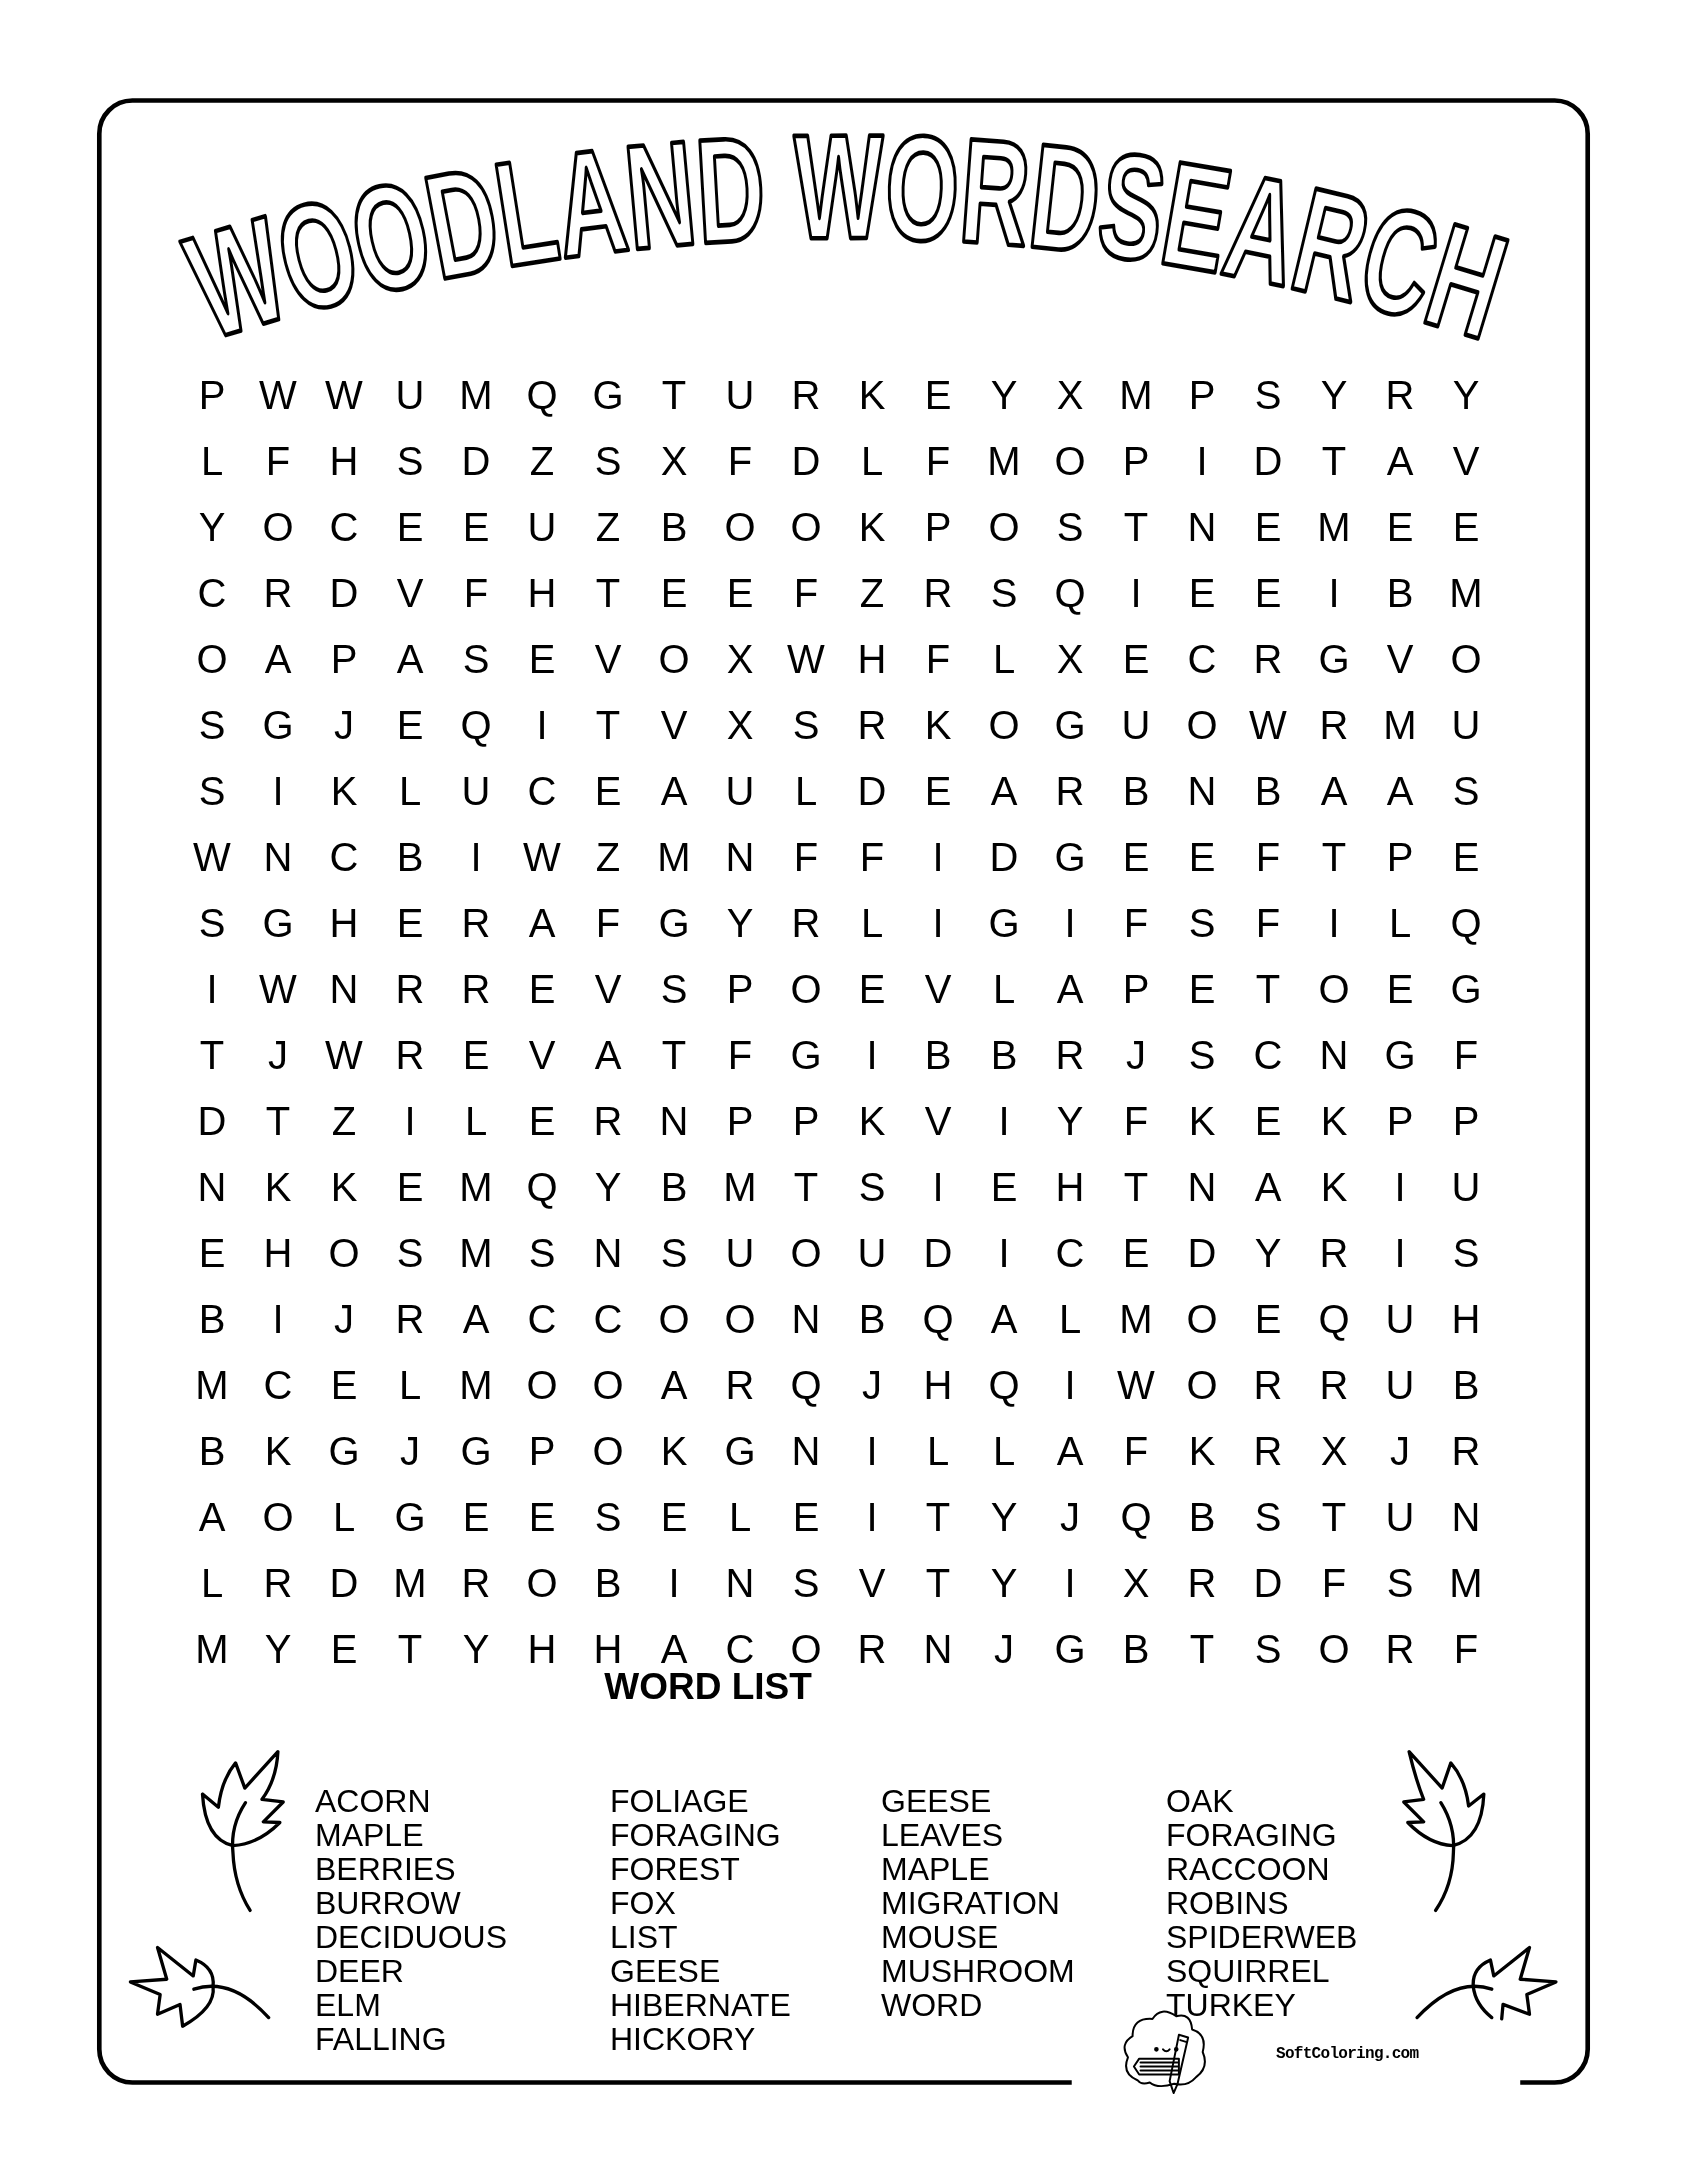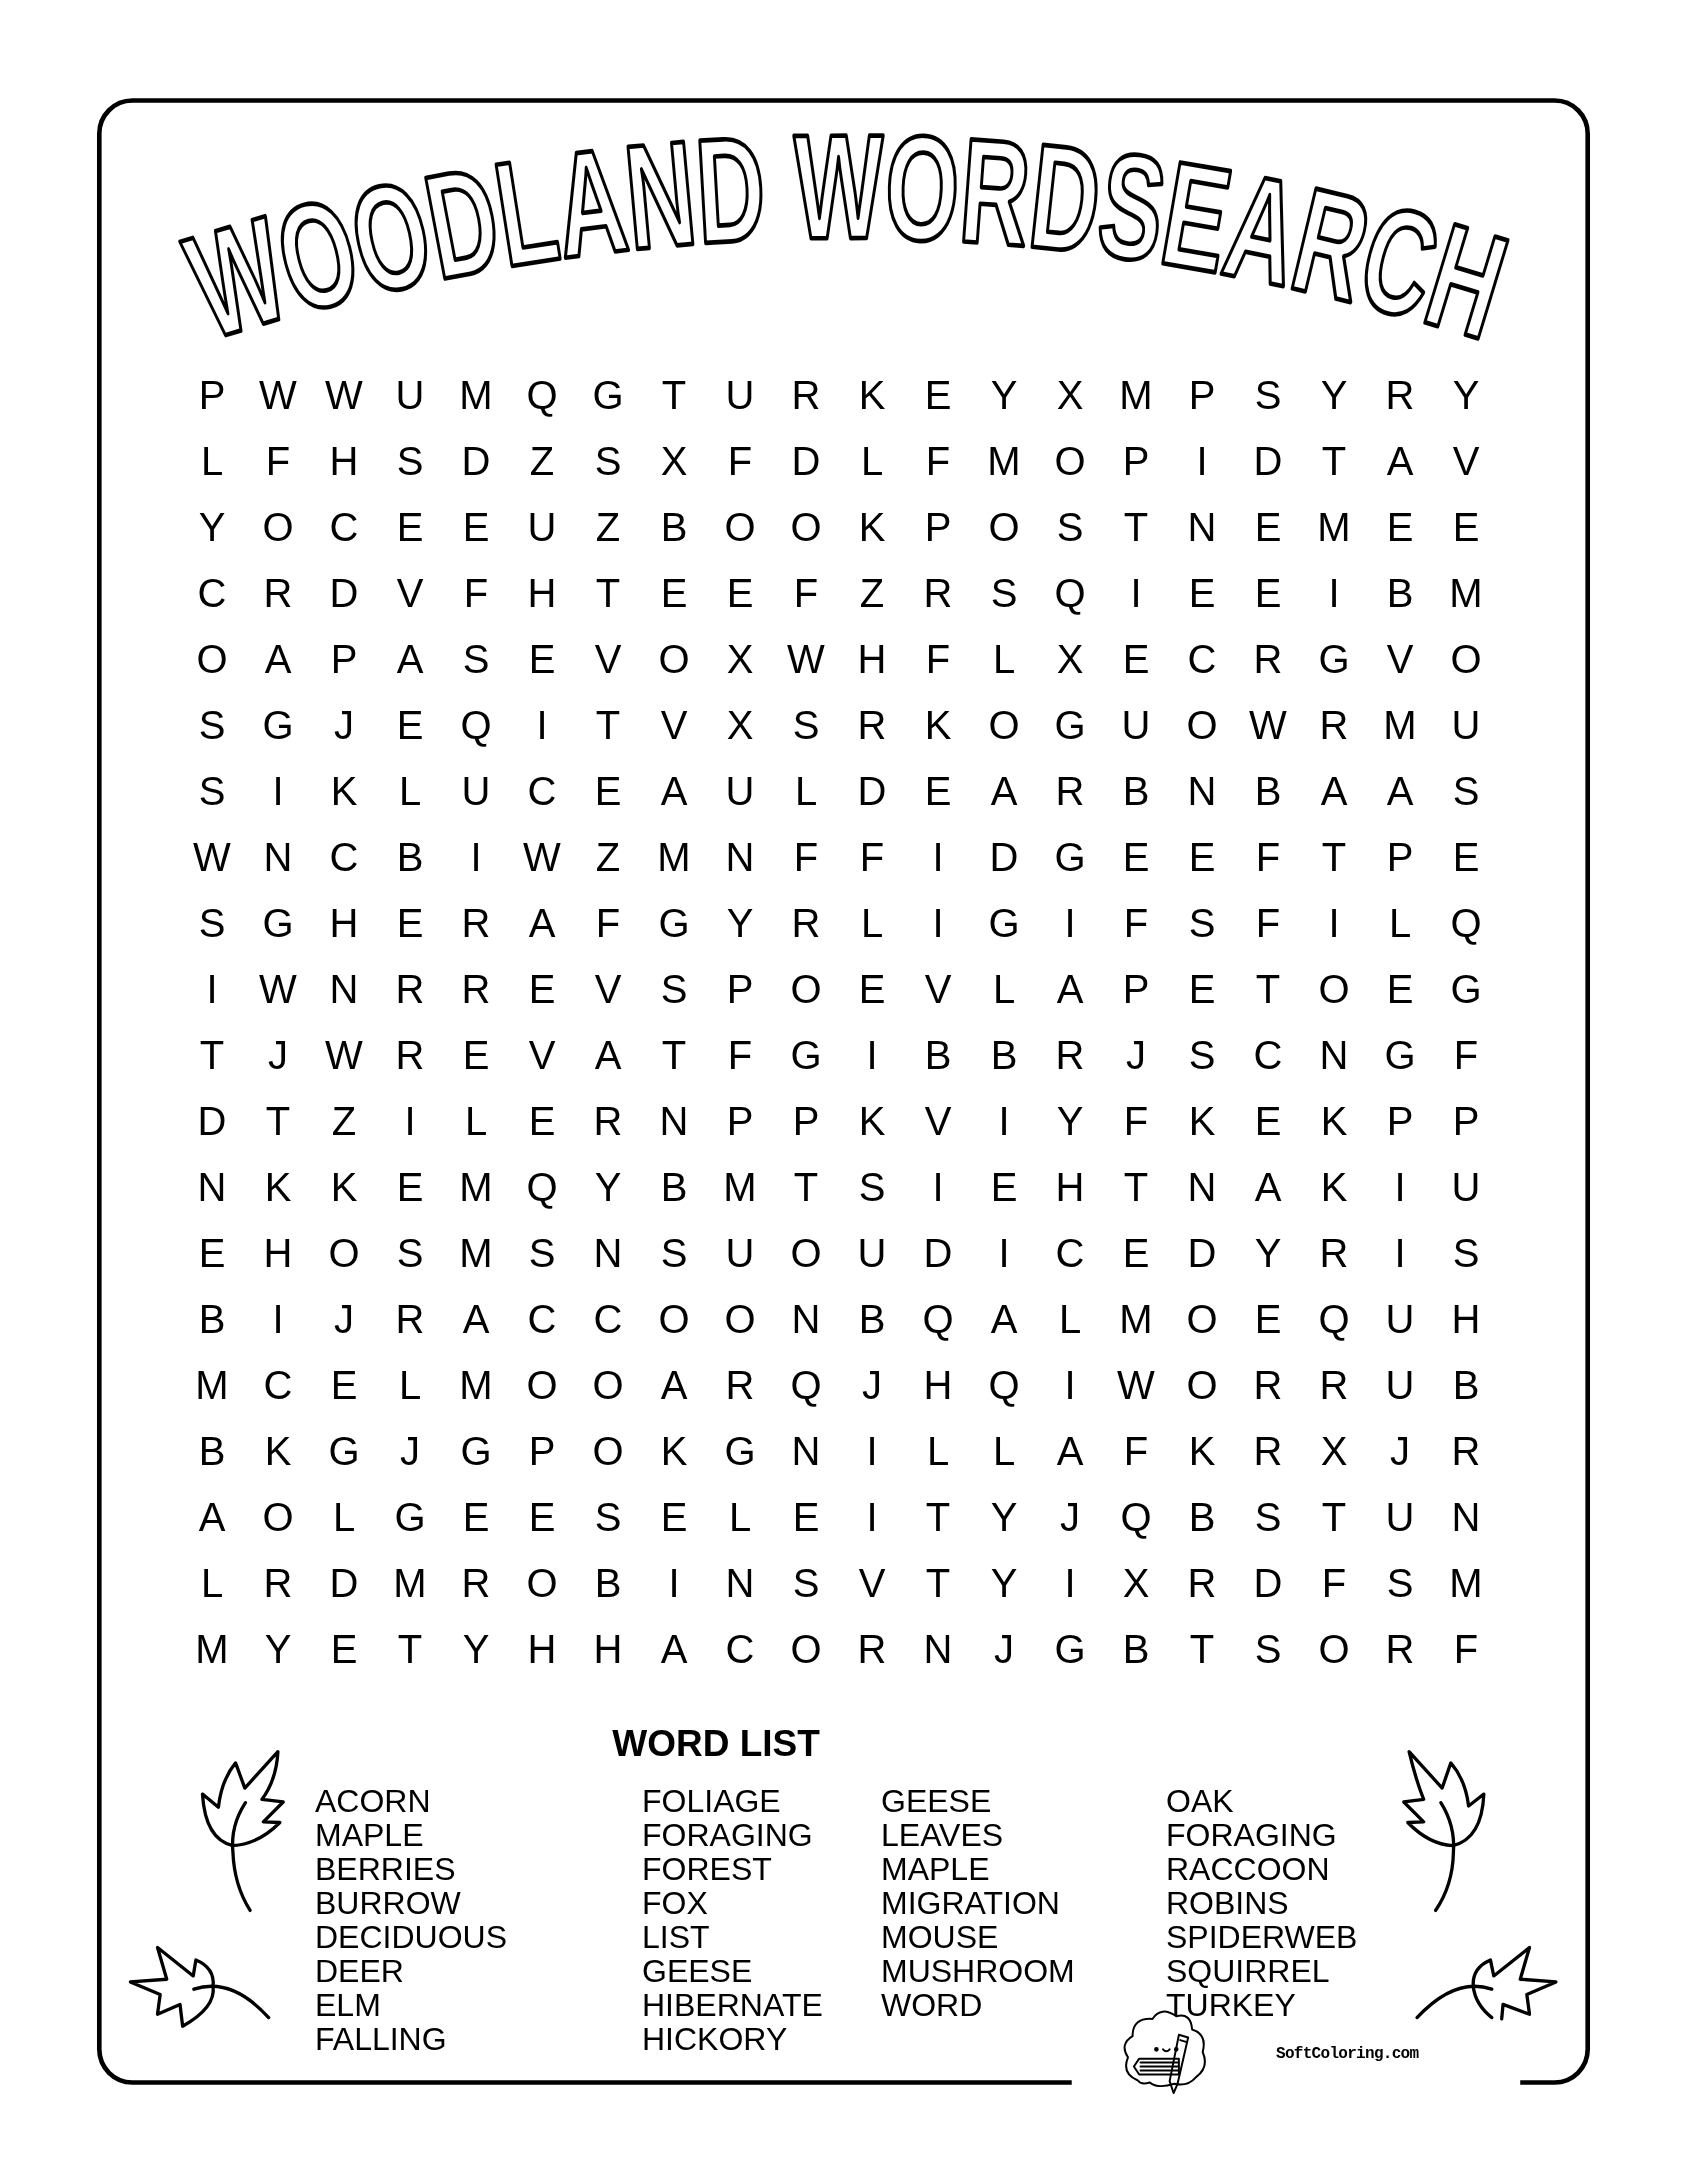--- a/index.html
+++ b/index.html
@@ -41,27 +41,26 @@
     justify-content: center;
     font-family: "Liberation Sans", sans-serif;
     font-size: 40px;
     line-height: 1;
     color: #000;
   }
   .wordlist-title {
     position: absolute;
     left: 0;
     width: 1416px;
-    top: 1725px;
+    top: 1668px;
     text-align: center;
     font-family: "Liberation Sans", sans-serif;
     font-weight: bold;
     font-size: 37px;
     line-height: 1;
-    padding-left: 8px;
   }
   .wl-col {
     position: absolute;
     top: 1784px;
     font-family: "Liberation Sans", sans-serif;
     font-size: 32px;
     line-height: 34px;
   }
   .wl-col div { white-space: nowrap; }
   .logo-text {
@@ -505,21 +504,21 @@
 <div class="wl-col" style="left:315px">
     <div>ACORN</div>
     <div>MAPLE</div>
     <div>BERRIES</div>
     <div>BURROW</div>
     <div>DECIDUOUS</div>
     <div>DEER</div>
     <div>ELM</div>
     <div>FALLING</div>
   </div>
-<div class="wl-col" style="left:642px">
+<div class="wl-col" style="left:610px">
     <div>FOLIAGE</div>
     <div>FORAGING</div>
     <div>FOREST</div>
     <div>FOX</div>
     <div>LIST</div>
     <div>GEESE</div>
     <div>HIBERNATE</div>
     <div>HICKORY</div>
   </div>
 <div class="wl-col" style="left:881px">

